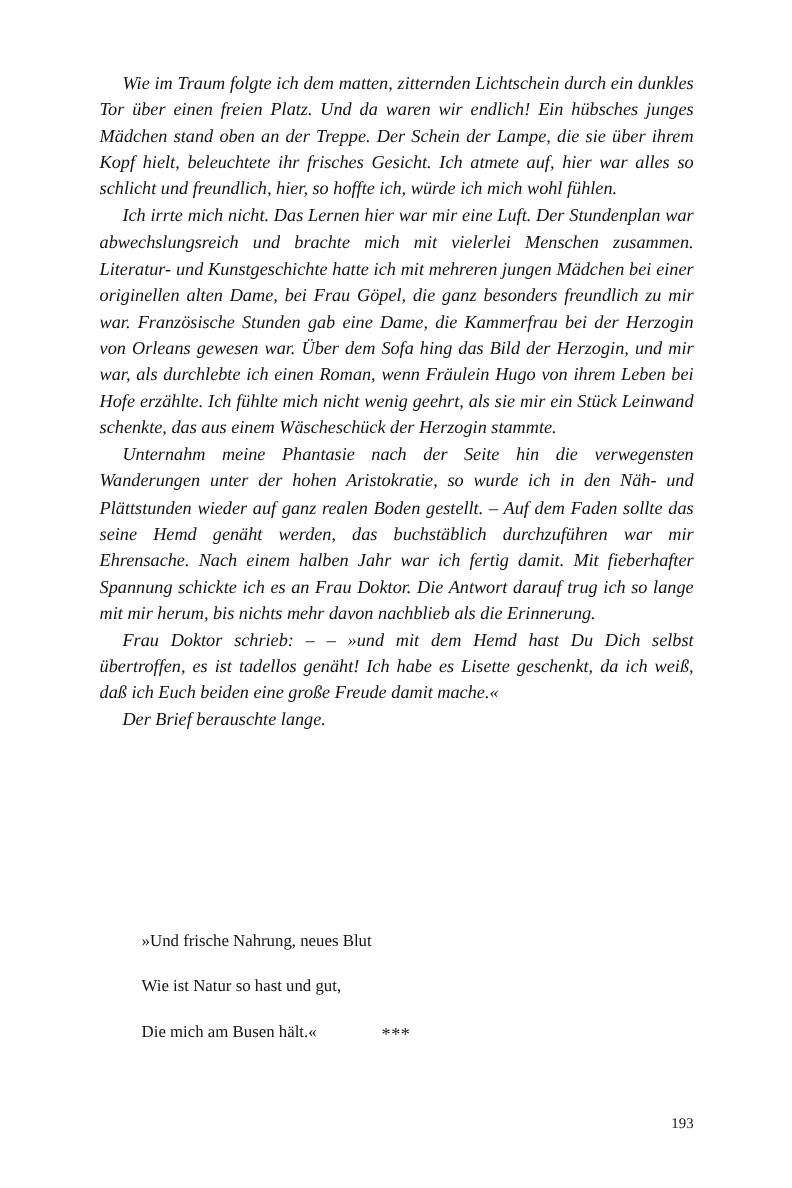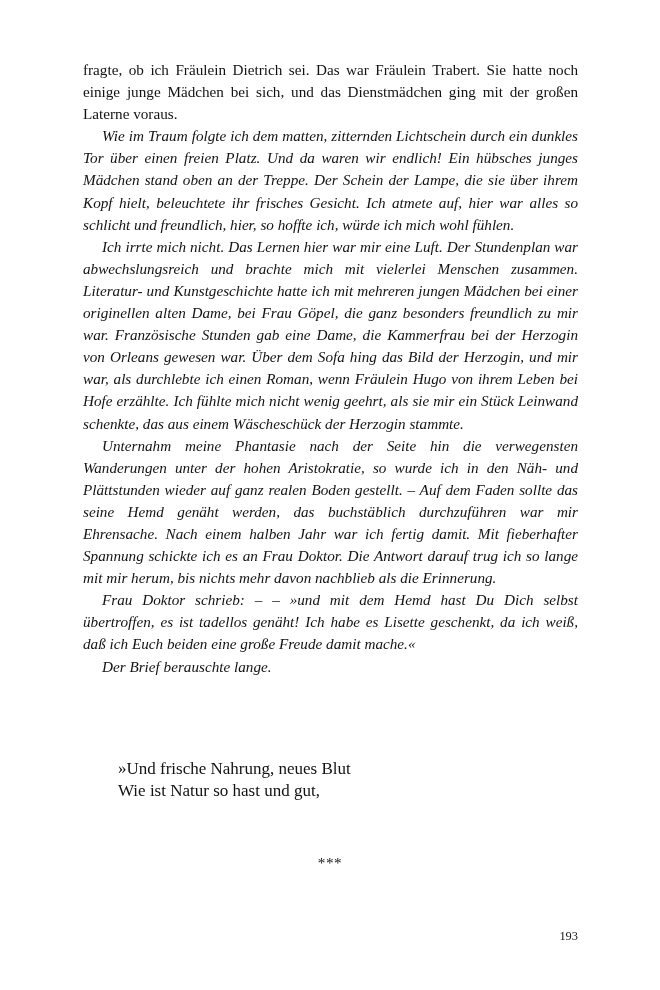--- a/index.html
+++ b/index.html
@@ -42,24 +42,25 @@
   p.para.last-left {
     text-align: left;
   }
   .verse {
     position: absolute;
     left: 118px;
     top: 758px;
     width: 420px;
   }
   .verse-line {
-    font-size: 17px;
+    font-size: 14px;
     line-height: 22.1px;
     text-align: left;
     white-space: pre;
+    margin-top: 16px;
   }
   .separator {
     position: absolute;
     left: 0;
     top: 852px;
     width: 660px;
     text-align: center;
     font-size: 15.2px;
     line-height: 22px;
     letter-spacing: 0.5px;
@@ -73,30 +74,30 @@
     text-align: center;
     color: #161616;
   }
 </style>
 </head>
 <body>
 
 <div class="page">
 
   <div class="text-block">
-    <p class="para">fragte, ob ich Fräulein Dietrich sei. Das war Fräulein Trabert. Sie hatte noch einige junge Mädchen bei sich, und das Dienstmädchen ging mit der großen Laterne voraus.</p>
     <p class="para indent">Wie im Traum folgte ich dem matten, zitternden Lichtschein durch ein dunkles Tor über einen freien Platz. Und da waren wir endlich! Ein hübsches junges Mädchen stand oben an der Treppe. Der Schein der Lampe, die sie über ihrem Kopf hielt, beleuchtete ihr frisches Gesicht. Ich atmete auf, hier war alles so schlicht und freundlich, hier, so hoffte ich, würde ich mich wohl fühlen.</p>
     <p class="para indent">Ich irrte mich nicht. Das Lernen hier war mir eine Luft. Der Stundenplan war abwechslungsreich und brachte mich mit vielerlei Menschen zusammen. Literatur- und Kunstgeschichte hatte ich mit mehreren jungen Mädchen bei einer originellen alten Dame, bei Frau Göpel, die ganz besonders freundlich zu mir war. Französische Stunden gab eine Dame, die Kammerfrau bei der Herzogin von Orleans gewesen war. Über dem Sofa hing das Bild der Herzogin, und mir war, als durchlebte ich einen Roman, wenn Fräulein Hugo von ihrem Leben bei Hofe erzählte. Ich fühlte mich nicht wenig geehrt, als sie mir ein Stück Leinwand schenkte, das aus einem Wäscheschück der Herzogin stammte.</p>
     <p class="para indent">Unternahm meine Phantasie nach der Seite hin die verwegensten Wanderungen unter der hohen Aristokratie, so wurde ich in den Näh- und Plättstunden wieder auf ganz realen Boden gestellt. – Auf dem Faden sollte das seine Hemd genäht werden, das buchstäblich durchzuführen war mir Ehrensache. Nach einem halben Jahr war ich fertig damit. Mit fieberhafter Spannung schickte ich es an Frau Doktor. Die Antwort darauf trug ich so lange mit mir herum, bis nichts mehr davon nachblieb als die Erinnerung.</p>
     <p class="para indent">Frau Doktor schrieb: – – »und mit dem Hemd hast Du Dich selbst übertroffen, es ist tadellos genäht! Ich habe es Lisette geschenkt, da ich weiß, daß ich Euch beiden eine große Freude damit mache.«</p>
     <p class="para indent last-left">Der Brief berauschte lange.</p>
   </div>
 
   <div class="verse">
     <div class="verse-line">»Und frische Nahrung, neues Blut</div>
     <div class="verse-line">Wie ist Natur so hast und gut,</div>
+    <div class="verse-line">Die mich am Busen hält.«</div>
   </div>
 
   <div class="separator">***</div>
 
   <div class="folio">193</div>
 
 </div>
 
 </body></html>

